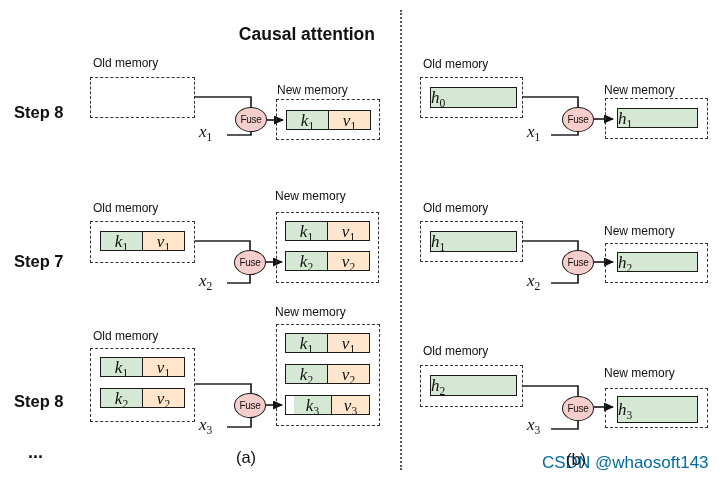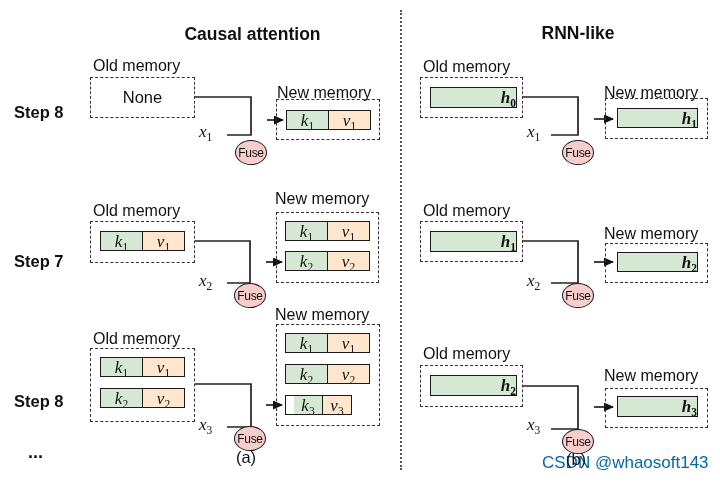--- a/index.html
+++ b/index.html
@@ -1,36 +1,36 @@
 <!DOCTYPE html>
 <html style="--cell_green: #d5e8d4; --cell_orange: #ffe6cc; --fuse_pink: #f8cecc;"><head>
 <meta charset="utf-8">
 <style>
   html,body{margin:0;padding:0;background:#fff;}
   .canvas{position:relative;width:720px;height:482px;background:#ffffff;overflow:hidden;
           font-family:"Liberation Sans",sans-serif;color:#111;}
   .abs{position:absolute;}
   svg.layer{position:absolute;left:0;top:0;z-index:1;}
-  .panel-title{font-weight:bold;font-size:17.5px;text-align:center;line-height:1.1;z-index:2;}
+  .panel-title{font-weight:bold;font-size:17.5px;text-align:right;line-height:1.1;z-index:2;}
   .step-label{font-weight:bold;font-size:16.5px;line-height:1.1;z-index:2;}
-  .mem-label{font-size:16px;line-height:1.1;white-space:nowrap;z-index:2;text-align:center;}
+  .mem-label{font-size:12px;line-height:1.1;white-space:nowrap;z-index:2;text-align:center;}
   .dashed-box{border:1.6px dashed #333;box-sizing:border-box;background:transparent;z-index:2;}
   .none-wrap{display:flex;align-items:center;justify-content:center;font-size:16.5px;z-index:3;}
   .kv-row{display:flex;box-sizing:border-box;border:1.4px solid #1a1a1a;z-index:3;}
   .kv-cell{flex:1;display:flex;align-items:center;justify-content:center;overflow:hidden;}
   .k-cell{background:var(--cell_green,#d5e8d4);border-right:1.4px solid #1a1a1a;align-items:flex-end;}
   .v-cell{background:var(--cell_orange,#ffe6cc);align-items:center;}
   .h-bar{background:var(--cell_green,#d5e8d4);border:1.4px solid #1a1a1a;box-sizing:border-box;
-         display:flex;align-items:center;justify-content:flex-end;z-index:3;font-weight:bold;}
+         display:flex;align-items:center;justify-content:flex-start;z-index:3;}
   .math{font-family:"Liberation Serif","DejaVu Serif",serif;font-style:italic;font-size:17px;
         line-height:1;white-space:nowrap;}
   .math sub{font-style:normal;font-size:11.5px;line-height:0;vertical-align:-3.5px;}
   .fuse{background:var(--fuse_pink,#f8cecc);border:1.5px solid #1a1a1a;border-radius:50%;
-        display:flex;align-items:center;justify-content:center;font-size:12px;box-sizing:border-box;
-        z-index:4;letter-spacing:-0.3px;margin-top:33px;}
+        display:flex;align-items:center;justify-content:center;font-size:10px;box-sizing:border-box;
+        z-index:4;letter-spacing:-0.3px;}
   .x-label{z-index:2;}
   .caption{font-size:16.5px;text-align:center;z-index:4;}
   .watermark{font-size:17px;color:#0369a1;white-space:nowrap;z-index:3;}
   .ellipsis{font-weight:bold;font-size:18px;z-index:2;}
   .separator{border-left:2px dotted #555;width:0;z-index:1;}
 </style>
 </head>
 <body>
 
 <div class="canvas">
@@ -53,30 +53,28 @@
       <line x1="266" y1="405" x2="282" y2="405" marker-end="url(#ah)"></line>
       <line x1="594" y1="119" x2="613" y2="119" marker-end="url(#ah)"></line>
       <line x1="594" y1="262" x2="613" y2="262" marker-end="url(#ah)"></line>
       <line x1="594" y1="407" x2="613" y2="407" marker-end="url(#ah)"></line>
     </g>
   </svg>
 
   <div class="abs separator" style="left:400px;top:10px;height:460px;"></div>
 
   <div class="abs panel-title" style="left:130px;top:25px;width:245px;">Causal attention</div>
-  <div class="abs panel-title" style="left:478px;top:24px;width:200px;">RNN-like</div>
 
   <div class="abs step-label" style="left:14px;top:103px;">Step 8</div>
   <div class="abs step-label" style="left:14px;top:252px;">Step 7</div>
   <div class="abs step-label" style="left:14px;top:392px;">Step 8</div>
   <div class="abs ellipsis" style="left:28px;top:442px;">...</div>
 
   <div class="abs mem-label" style="left:93px;top:57px;">Old memory</div>
   <div class="abs dashed-box" style="left:90px;top:77px;width:105px;height:41px;"></div>
-  <div class="abs none-wrap" style="left:90px;top:77px;width:105px;height:41px;">None</div>
   <div class="abs fuse" style="left:235px;top:107px;width:32px;height:25px;">
       <span>Fuse</span>
     </div>
   <div class="abs math x-label" style="left:199px;top:123px;"><span>x</span><sub>1</sub></div>
   <div class="abs mem-label" style="left:277px;top:84px;">New memory</div>
   <div class="abs dashed-box" style="left:276px;top:99px;width:104px;height:41px;"></div>
   <div class="abs kv-row" style="left:286px;top:110px;width:85px;height:20px;">
     <div class="kv-cell k-cell">
         <span class="math"><span>k</span><sub>1</sub></span>
       </div>
@@ -151,21 +149,21 @@
       </div>
   </div>
   <div class="abs kv-row" style="left:285px;top:364px;width:85px;height:20px;">
     <div class="kv-cell k-cell">
         <span class="math"><span>k</span><sub>2</sub></span>
       </div>
     <div class="kv-cell v-cell">
         <span class="math"><span>v</span><sub>2</sub></span>
       </div>
   </div>
-  <div class="abs kv-row" style="left:285px;top:395px;width:67px;height:20px;padding-left:8px;">
+  <div class="abs kv-row" style="left:285px;top:395px;width:85px;height:20px;padding-left:8px;">
     <div class="kv-cell k-cell">
         <span class="math"><span>k</span><sub>3</sub></span>
       </div>
     <div class="kv-cell v-cell">
         <span class="math"><span>v</span><sub>3</sub></span>
       </div>
   </div>
 
   <div class="abs caption" style="left:228px;top:448px;width:36px;">(a)</div>
 
@@ -203,20 +201,20 @@
   <div class="abs dashed-box" style="left:420px;top:365px;width:103px;height:42px;"></div>
   <div class="abs h-bar" style="left:430px;top:375px;width:87px;height:21px;">
       <span class="math"><span>h</span><sub>2</sub></span>
     </div>
   <div class="abs fuse" style="left:562px;top:396px;width:32px;height:25px;">
       <span>Fuse</span>
     </div>
   <div class="abs math x-label" style="left:527px;top:416px;"><span>x</span><sub>3</sub></div>
   <div class="abs mem-label" style="left:604px;top:367px;">New memory</div>
   <div class="abs dashed-box" style="left:605px;top:388px;width:103px;height:40px;"></div>
-  <div class="abs h-bar" style="left:617px;top:396px;width:81px;height:21px;">
+  <div class="abs h-bar" style="left:617px;top:396px;width:81px;height:27px;">
       <span class="math"><span>h</span><sub>3</sub></span>
     </div>
 
   <div class="abs watermark" style="left:542px;top:453px;">CSDN @whaosoft143</div>
   <div class="abs caption" style="left:558px;top:450px;width:36px;">(b)</div>
 
 </div>
 
 </body></html>

